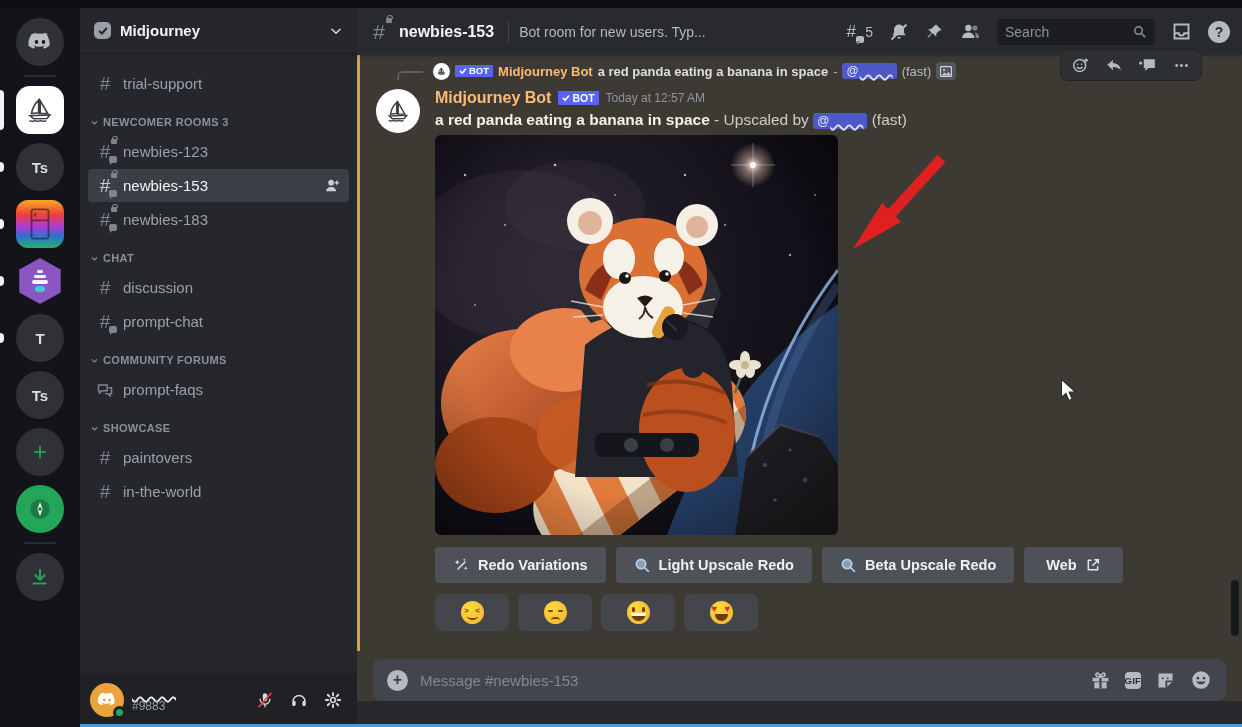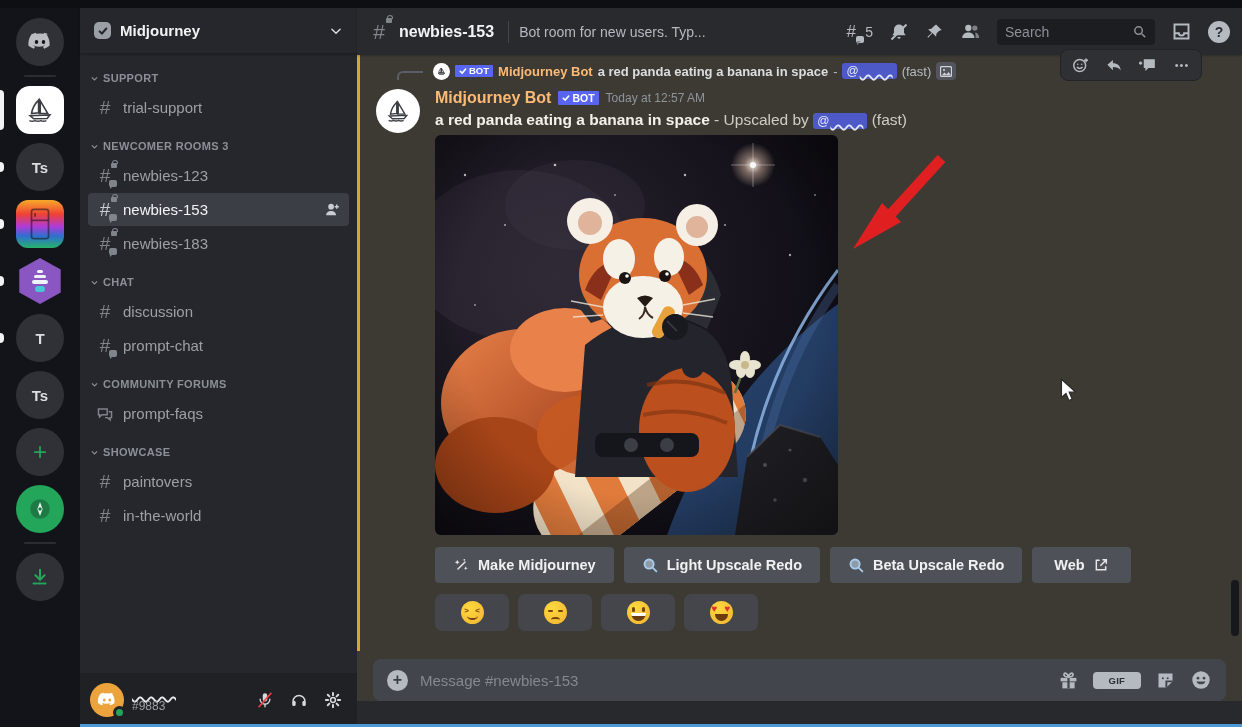--- a/index.html
+++ b/index.html
@@ -117,21 +117,21 @@
   .f-love .e1,.f-love .e2 { background:none; color:#e0312f; font-style:normal; font-size:10px; top:3px; line-height:10px; }
   .f-love .e1 { left:2px; } .f-love .e2 { right:2px; }
   .f-love .m { left:5px; bottom:3px; width:13px; height:7px; background:#6e3b0c; border-radius:0 0 12px 12px; }
 
   
   .input-zone { flex:none; padding:8px 16px 0 16px; }
   .input-bar { height:42px; background:#43454c; border-radius:8px; display:flex; align-items:center; padding:0 14px; gap:12px; }
   .plus-circle { width:21px; height:21px; border-radius:50%; background:#b5bac1; color:#3a3c42; font-size:16px; font-weight:700; display:flex; align-items:center; justify-content:center; line-height:1; flex:none; }
   .placeholder { flex:1; color:#84888f; font-size:15px; }
   .input-icons { display:flex; align-items:center; gap:14px; }
-  .gif-chip { background:#b5bac1; color:#2b2d31; font-size:9.5px; font-weight:800; border-radius:4px; padding:3px 16px; letter-spacing:.02em; }
+  .gif-chip { background:#b5bac1; color:#2b2d31; font-size:9.5px; font-weight:800; border-radius:4px; padding:3px 0; letter-spacing:.02em; }
   .bottom-band { height:26px; flex:none; background:#28292d; }
   .blue-edge { position:absolute; left:80px; right:0; bottom:0; height:3px; background:#4e9ad6; z-index:9; }
 
   
   .hover-toolbar { position:absolute; top:41px; right:40px; background:#2e3034; border:1px solid #222327; border-radius:8px; display:flex; align-items:center; gap:4px; padding:2px 4px; z-index:4; }
   .ht-btn { width:30px; height:26px; display:flex; align-items:center; justify-content:center; color:#b5bac1; border-radius:4px; }
   .red-arrow { position:absolute; left:492px; top:140px; z-index:5; }
   .cursor { position:absolute; left:702px; top:370px; z-index:6; }
   .scroll-thumb { position:absolute; right:3px; top:572px; width:8px; height:56px; border-radius:4px; background:#17181b; z-index:4; }
 
@@ -234,26 +234,20 @@
               <polyline points="2,6.5 4.8,9 10,3"></polyline>
             </svg>
         </span>
         <span class="server-name">Midjourney</span>
         <svg width="14" height="14" viewBox="0 0 24 24" fill="none" stroke="#dbdee1" stroke-width="2.4" stroke-linecap="round">
             <polyline points="5,9 12,16 19,9"></polyline>
           </svg>
       </div>
 
       <div class="chan-list">
-        <div class="sec-head">
-          <svg width="9" height="9" viewBox="0 0 24 24" fill="none" stroke="#8b9097" stroke-width="3">
-              <polyline points="5,9 12,16 19,9"></polyline>
-            </svg>
-          <span>SUPPORT</span>
-        </div>
         <div class="chrow">
 
           <span class="hashwrap"><span class="hash">#</span></span>
           <span class="chan-label">trial-support</span>
         </div>
 
         <div class="sec-head">
           <svg width="9" height="9" viewBox="0 0 24 24" fill="none" stroke="#8b9097" stroke-width="3">
               <polyline points="5,9 12,16 19,9"></polyline>
             </svg>
@@ -643,21 +637,21 @@
             </div>
 
             <div class="btn-row">
               <button class="dbtn">
                 <svg width="17" height="17" viewBox="0 0 24 24">
                     <path d="M7 17 L17 7" stroke="#e6e8ea" stroke-width="2" stroke-linecap="round"></path>
                     <path d="M6 4 l1 2.4 L9.5 7.4 7 8.4 6 11 5 8.4 2.5 7.4 5 6.4 Z" fill="#e6e8ea"></path>
                     <path d="M18 13 l.8 2 2 .8 -2 .8 -.8 2 -.8-2 -2-.8 2-.8 Z" fill="#e6e8ea"></path>
                     <circle cx="16" cy="4" r="1.3" fill="#e6e8ea"></circle>
                   </svg>
-                <span>Make Midjourney</span>
+                <span>Redo Variations</span>
               </button>
               <button class="dbtn">
                 <svg width="17" height="17" viewBox="0 0 24 24" fill="none" stroke="#a9cdee" stroke-width="2.6">
                     <circle cx="10" cy="10" r="6.5" fill="#cfe6f7" fill-opacity=".5"></circle>
                     <line x1="15" y1="15" x2="21" y2="21"></line>
                   </svg>
                 <span>Light Upscale Redo</span>
               </button>
               <button class="dbtn">
                 <svg width="17" height="17" viewBox="0 0 24 24" fill="none" stroke="#a9cdee" stroke-width="2.6">

